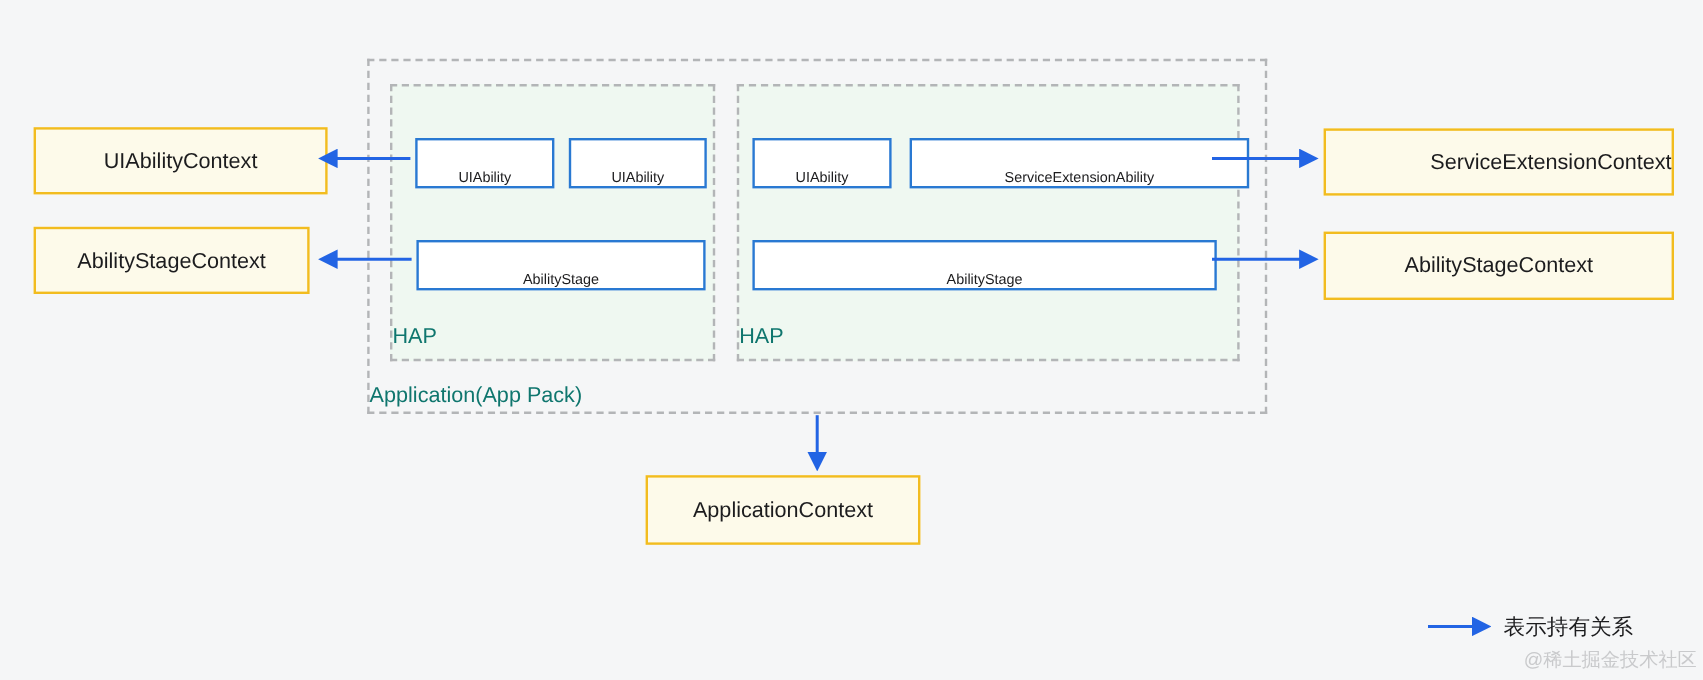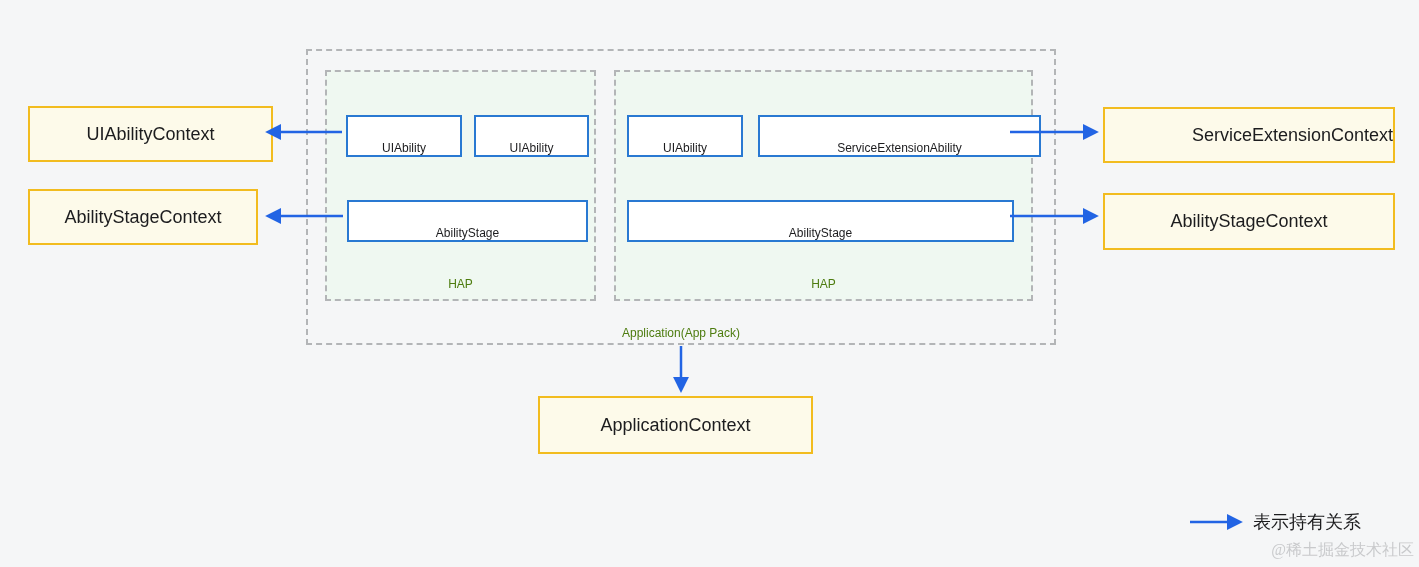--- a/index.html
+++ b/index.html
@@ -64,23 +64,22 @@
     display: flex;
     align-items: flex-end;
     justify-content: center;
     font-size: 12px;
     color: #1c1c1e;
   }
   .container-label {
     position: absolute;
     left: 0;
     right: 0;
-    text-align: center;
-    font-size: 12px;
-    color: #4d7c0f;
+    font-size: 18px;
+    color: #0f766e;
   }
   .hap-label {
     bottom: 8px;
   }
   .app-label {
     bottom: 3px;
   }
   .arrows-overlay {
     position: absolute;
     left: 0;
@@ -98,21 +97,20 @@
     white-space: nowrap;
     text-align: right;
   }
   .watermark {
     position: absolute;
     right: 5px;
     top: 540px;
     font-size: 16px;
     color: #c9cacc;
     white-space: nowrap;
-    font-family: Liberation Serif, serif;
   }
 </style>
 </head>
 <body>
 
 <div class="canvas">
 
   <div class="ctx-box" style="left:28px; top:106px; width:245px; height:56px;">
     <span>UIAbilityContext</span>
   </div>
@@ -151,21 +149,21 @@
     <div class="container-label app-label">Application(App Pack)</div>
   </div>
 
   <div class="ctx-box" style="left:1103px; top:107px; width:292px; height:56px;justify-content:flex-end;">
     <span>ServiceExtensionContext</span>
   </div>
   <div class="ctx-box" style="left:1103px; top:193px; width:292px; height:57px;">
     <span>AbilityStageContext</span>
   </div>
 
-  <div class="ctx-box" style="left:538px; top:396px; width:275px; height:58px;">
+  <div class="ctx-box" style="left:538px; top:396px; width:229px; height:58px;">
     <span>ApplicationContext</span>
   </div>
 
   <svg class="arrows-overlay" viewBox="0 0 1419 567" xmlns="http://www.w3.org/2000/svg">
     <defs>
       <marker id="arrowhead" viewBox="0 0 10 10" refX="7" refY="5" markerWidth="6.5" markerHeight="6.5" orient="auto-start-reverse">
         <path d="M0,0 L10,5 L0,10 z" fill="#2264e4"></path>
       </marker>
     </defs>
     <line x1="342" y1="132" x2="270" y2="132" stroke="#2264e4" stroke-width="2.5" marker-end="url(#arrowhead)"></line>

